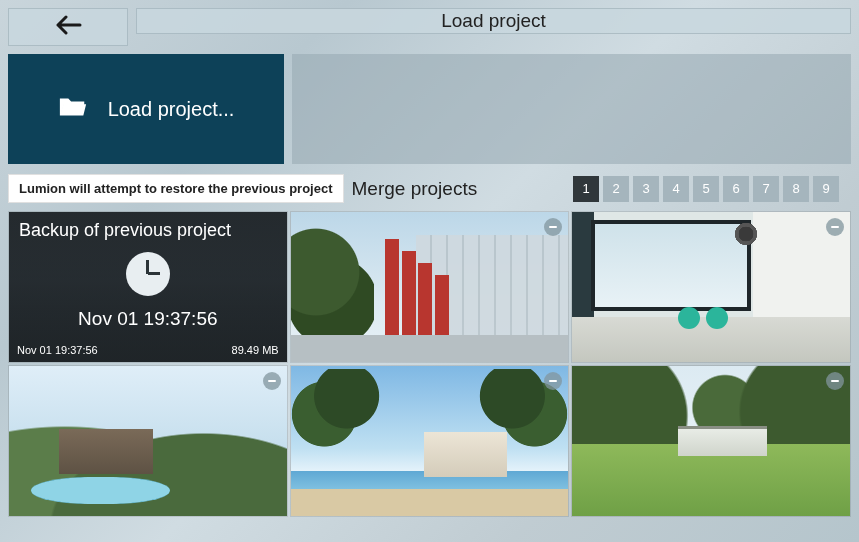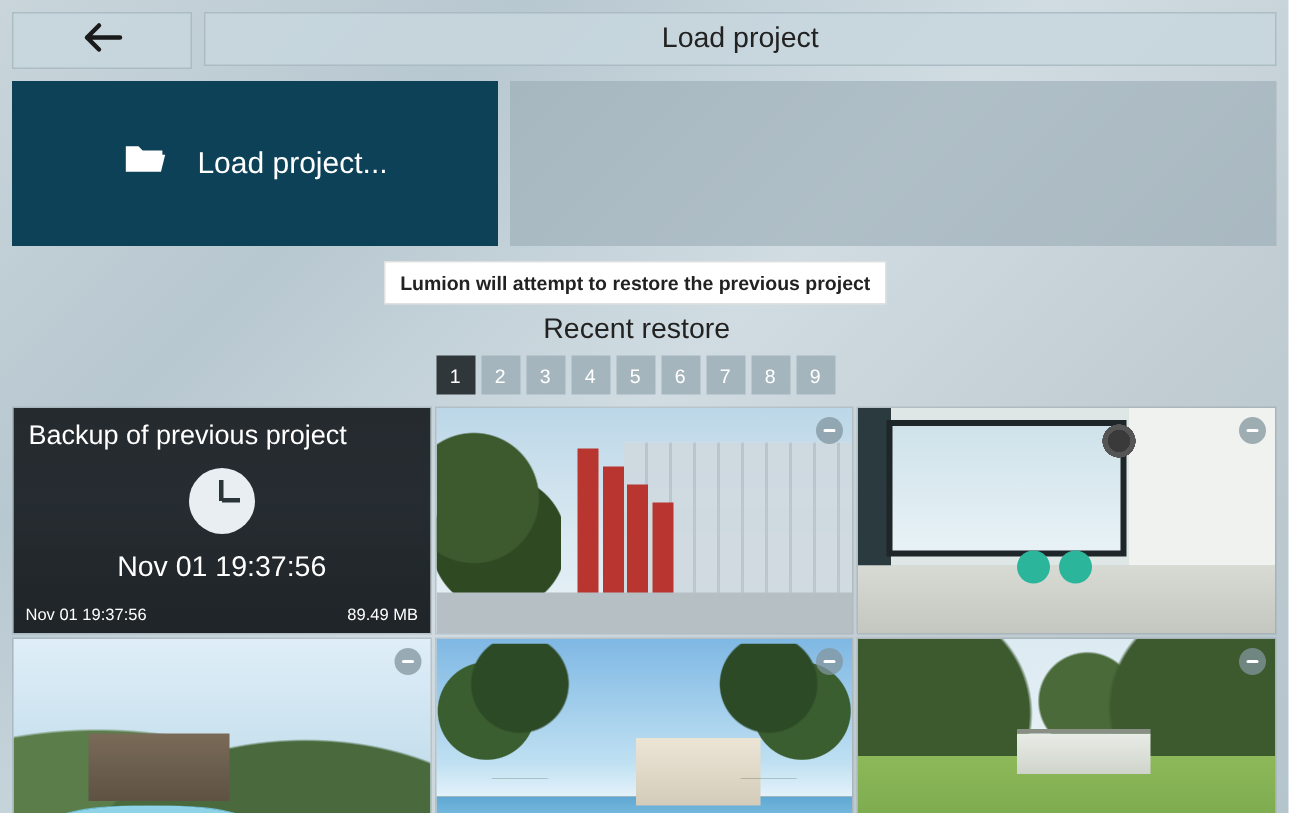--- a/index.html
+++ b/index.html
@@ -19,38 +19,38 @@
     height: 38px;
     background: rgba(200,215,222,0.85);
     border: 1px solid rgba(120,140,150,0.35);
     display: flex;
     align-items: center;
     justify-content: center;
     cursor: pointer;
   }
   .title-bar {
     flex: 1;
-    height: 36px;
+    height: 26px;
     background: rgba(200,215,222,0.85);
     border: 1px solid rgba(120,140,150,0.35);
     display: flex;
     align-items: center;
     justify-content: center;
     font-size: 19px;
     color: #222;
   }
 
   
   .actions {
     display: flex;
     gap: 8px;
     padding: 4px 8px 4px 8px;
   }
   .action-tile {
-    width: 324px;
+    width: 276px;
     height: 110px;
     background: #0d4158;
     display: flex;
     align-items: center;
     justify-content: center;
     gap: 20px;
     color: #fff;
     font-size: 20px;
     cursor: pointer;
   }
@@ -60,21 +60,20 @@
     background: rgba(150,168,176,0.55);
   }
   .folder-icon svg { width: 30px; height: 26px; fill: #fff; }
 
   
   .recent-row {
     display: flex;
     align-items: center;
     padding: 6px 20px 2px 8px;
     gap: 6px;
-    flex-direction: column;
   }
   .tooltip-box {
     background: #fff;
     padding: 6px 10px;
     font-size: 13px;
     font-weight: bold;
     color: #222;
     white-space: nowrap;
     border: 1px solid rgba(0,0,0,0.12);
   }
@@ -258,21 +257,21 @@
     </span>
     <span>Load project...</span>
   </div>
   <div class="action-spacer"></div>
 </div>
 
 <div class="recent-row">
   <div class="tooltip-box">
     <span>Lumion will attempt to restore the previous project</span>
   </div>
-  <div class="recent-label">Recent restore</div>
+  <div class="recent-label">Merge projects</div>
   <div class="page-buttons">
     <div class="page-btn active">1</div>
     <div class="page-btn">2</div>
     <div class="page-btn">3</div>
     <div class="page-btn">4</div>
     <div class="page-btn">5</div>
     <div class="page-btn">6</div>
     <div class="page-btn">7</div>
     <div class="page-btn">8</div>
     <div class="page-btn">9</div>

